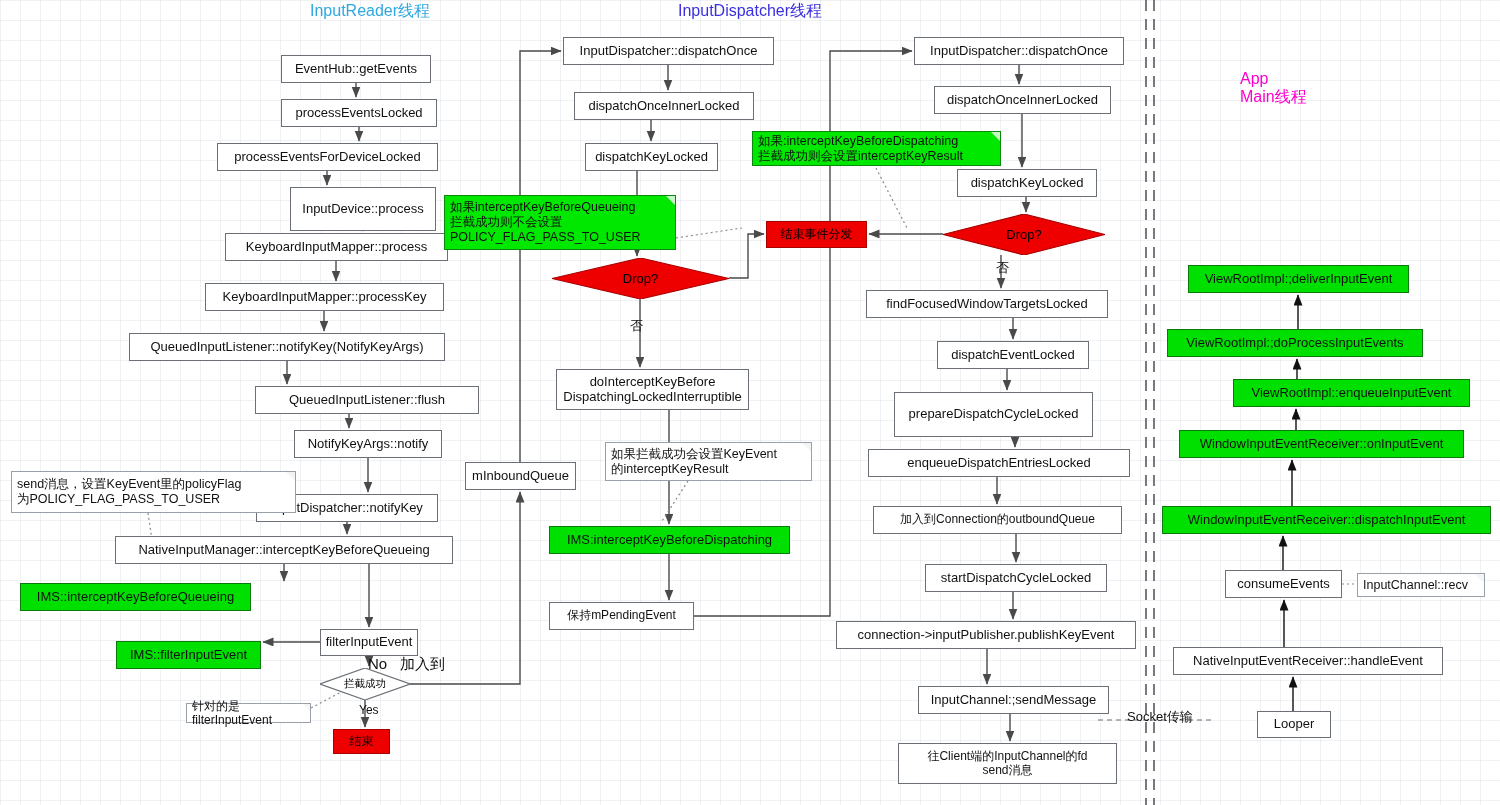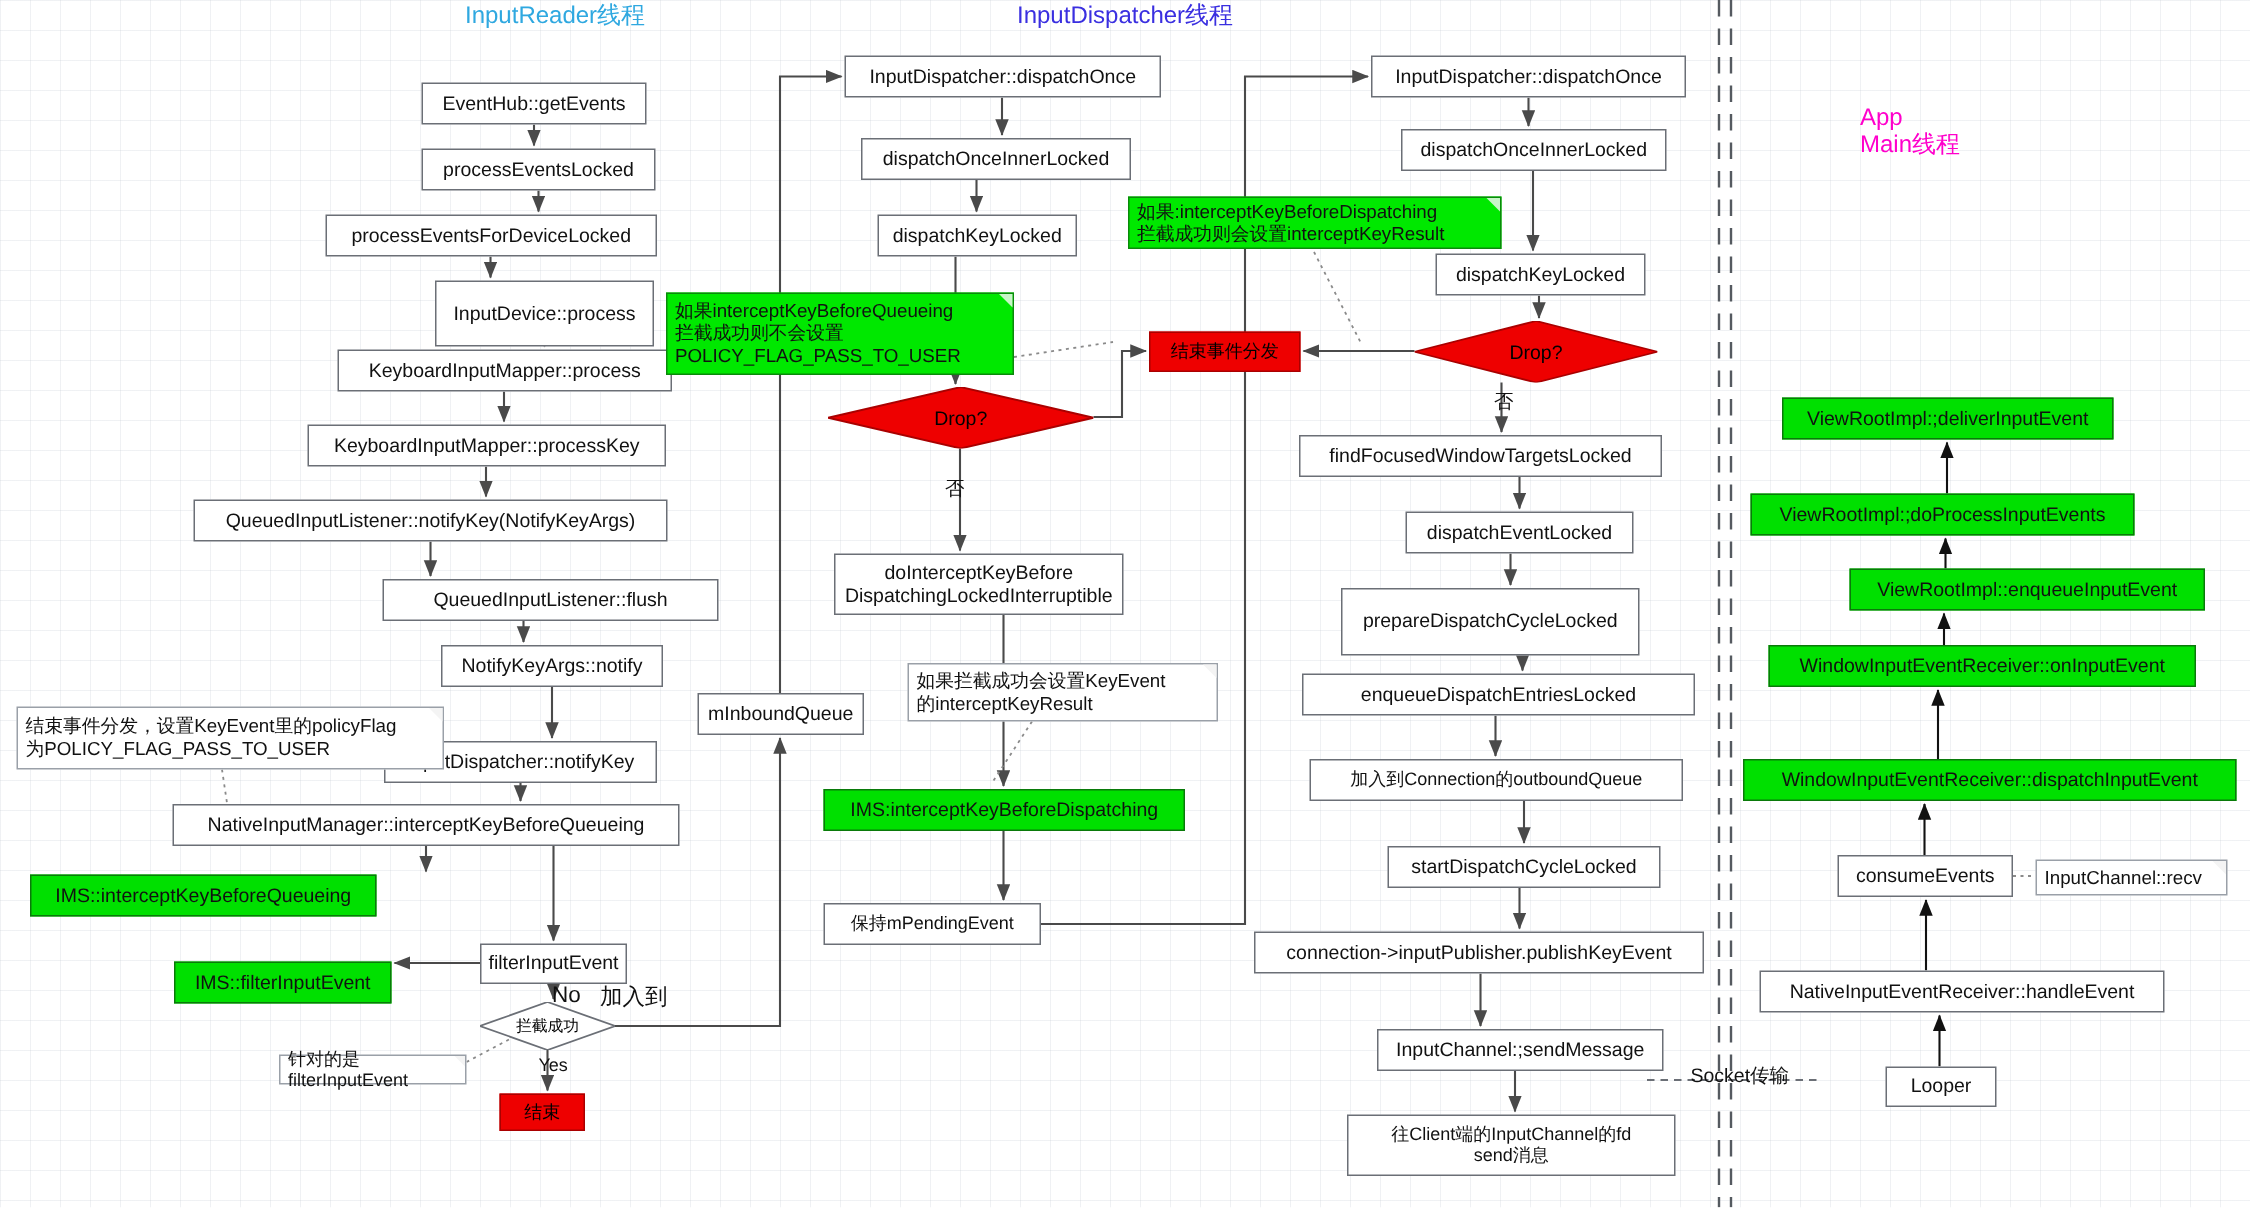--- a/index.html
+++ b/index.html
@@ -274,21 +274,21 @@
   </div>
   <div class="diamond-wrap" style="left:943px; top:214px; width:162px; height:41px;">
     <svg width="162" height="41" xmlns="http://www.w3.org/2000/svg">
         <polygon points="81,0 162,20.5 81,41 0,20.5" fill="#ee0000" stroke="#aa0000" stroke-width="1.2"></polygon>
       </svg>
     <span class="diamond-label">Drop?</span>
   </div>
 
   <div class="note" style="left:11px; top:471px; width:285px; height:42px;">
     <span class="dogear"></span>
-    <span>结束事件分发，设置KeyEvent里的policyFlag
+    <span>send消息，设置KeyEvent里的policyFlag
 为POLICY_FLAG_PASS_TO_USER</span>
   </div>
   <div class="note green" style="left:444px; top:195px; width:232px; height:55px;">
     <span class="dogear"></span>
     <span>如果interceptKeyBeforeQueueing
 拦截成功则不会设置
 POLICY_FLAG_PASS_TO_USER</span>
   </div>
   <div class="note green" style="left:752px; top:131px; width:249px; height:35px;">
     <span class="dogear"></span>

